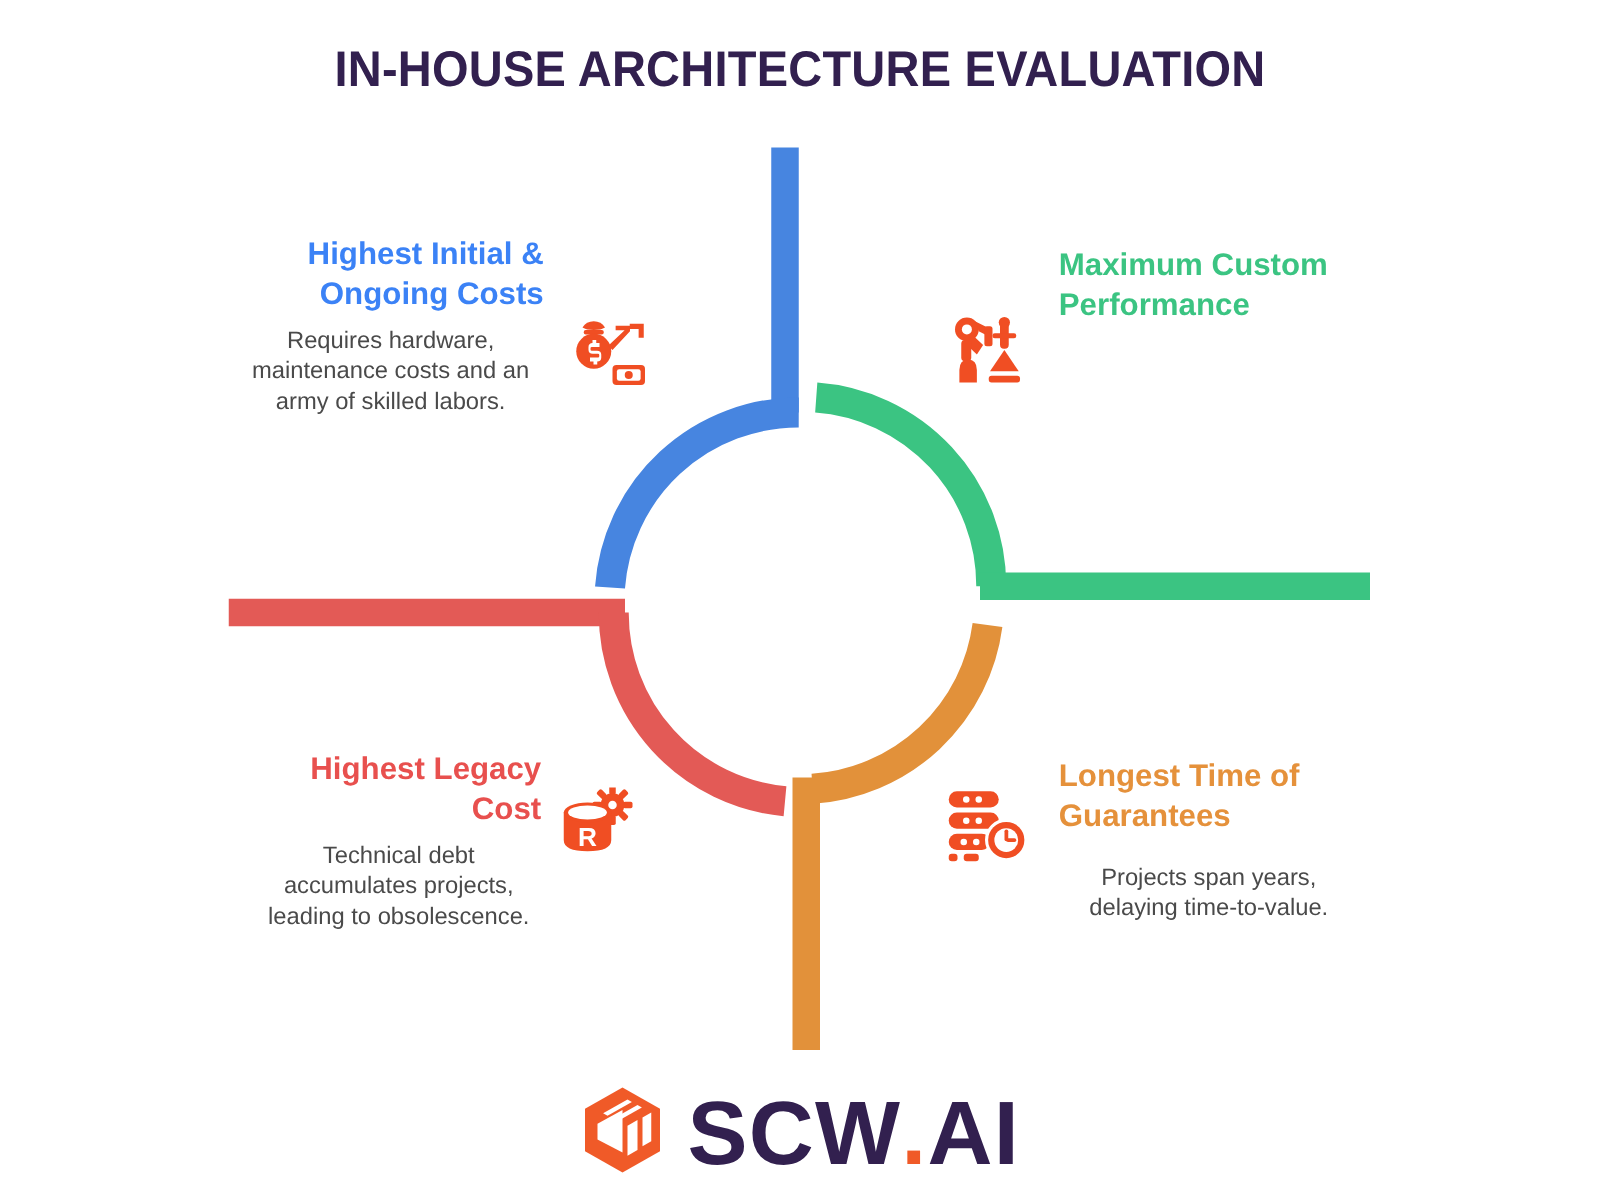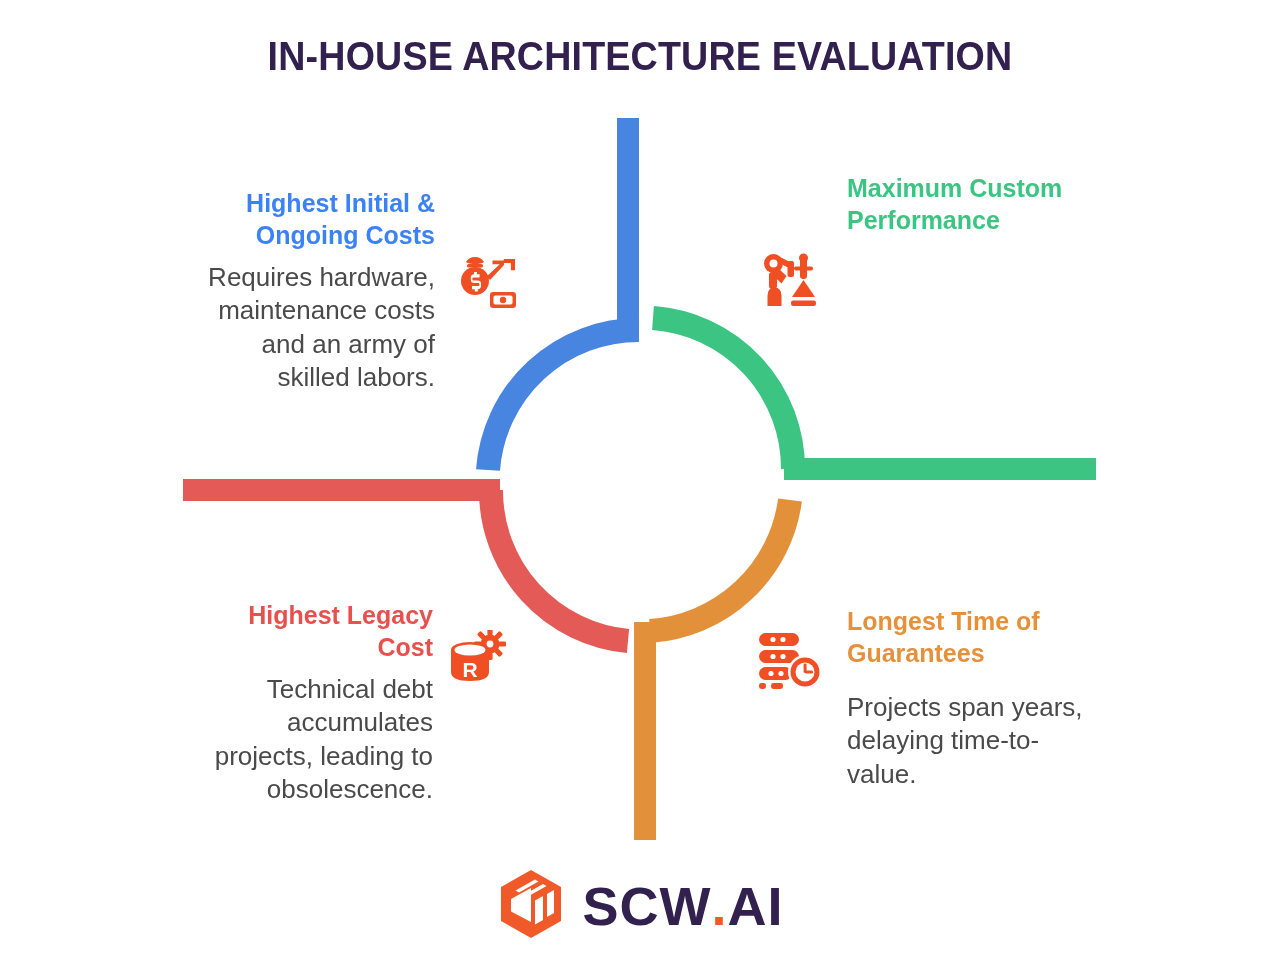--- a/index.html
+++ b/index.html
@@ -45,44 +45,45 @@
   
   .block { position: absolute; }
 
   .block .heading {
     font-weight: bold;
     font-size: 25px;
     line-height: 1.26;
     margin: 0 0 10px 0;
   }
   .block .body {
-    font-size: 26px;
+    font-size: 19px;
     line-height: 1.28;
     color: #4A4A4A;
     margin: 0;
+    text-align: center;
   }
 
   .align-right { text-align: right; }
   .align-left  { text-align: left; }
 
   
   #block-tl {
     left: 190px;
     top: 188px;
     width: 245px;
   }
   #block-tl .heading { color: #3b82f6; }
 
   
   #block-tr {
     left: 847px;
     top: 173px;
     width: 230px;
   }
-  #block-tr .heading { color: #3BC482; }
+  #block-tr .heading { color: #3BC482; margin-top: 24px; }
   #block-tr .body { padding-top: 22px; }
 
   
   #block-bl {
     left: 205px;
     top: 583px;
     width: 228px;
     margin-top: 17px;
   }
   #block-bl .heading { color: #E8504E; }
@@ -110,21 +111,21 @@
     top: 868px;
     width: 1280px;
     display: flex;
     align-items: center;
     justify-content: center;
     gap: 18px;
   }
   .logo-text {
     font-family: "Liberation Sans", sans-serif;
     font-weight: bold;
-    font-size: 54px;
+    font-size: 72px;
     letter-spacing: 1px;
     color: #32204F;
     line-height: 1;
     display: flex;
     align-items: baseline;
   }
   .logo-dot { color: #F05A28; }
 </style>
 </head>
 <body>

